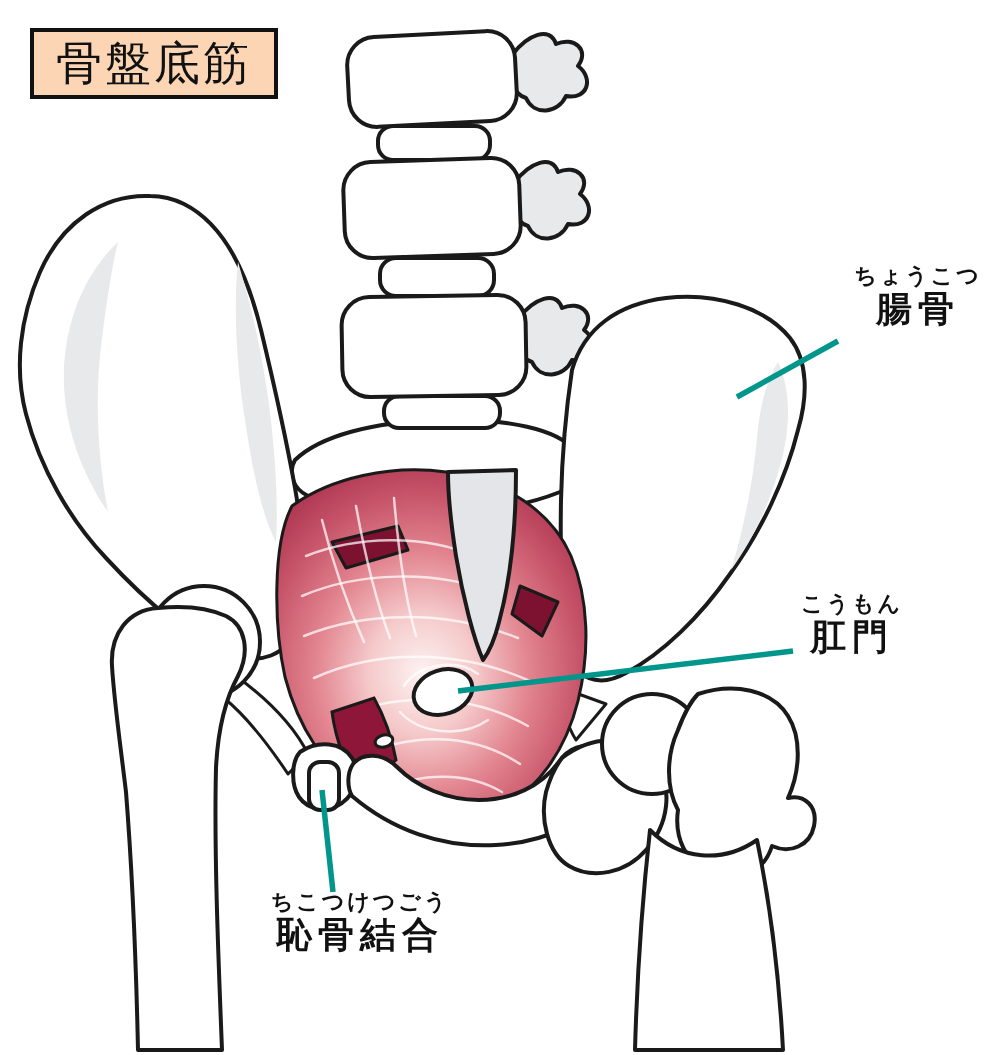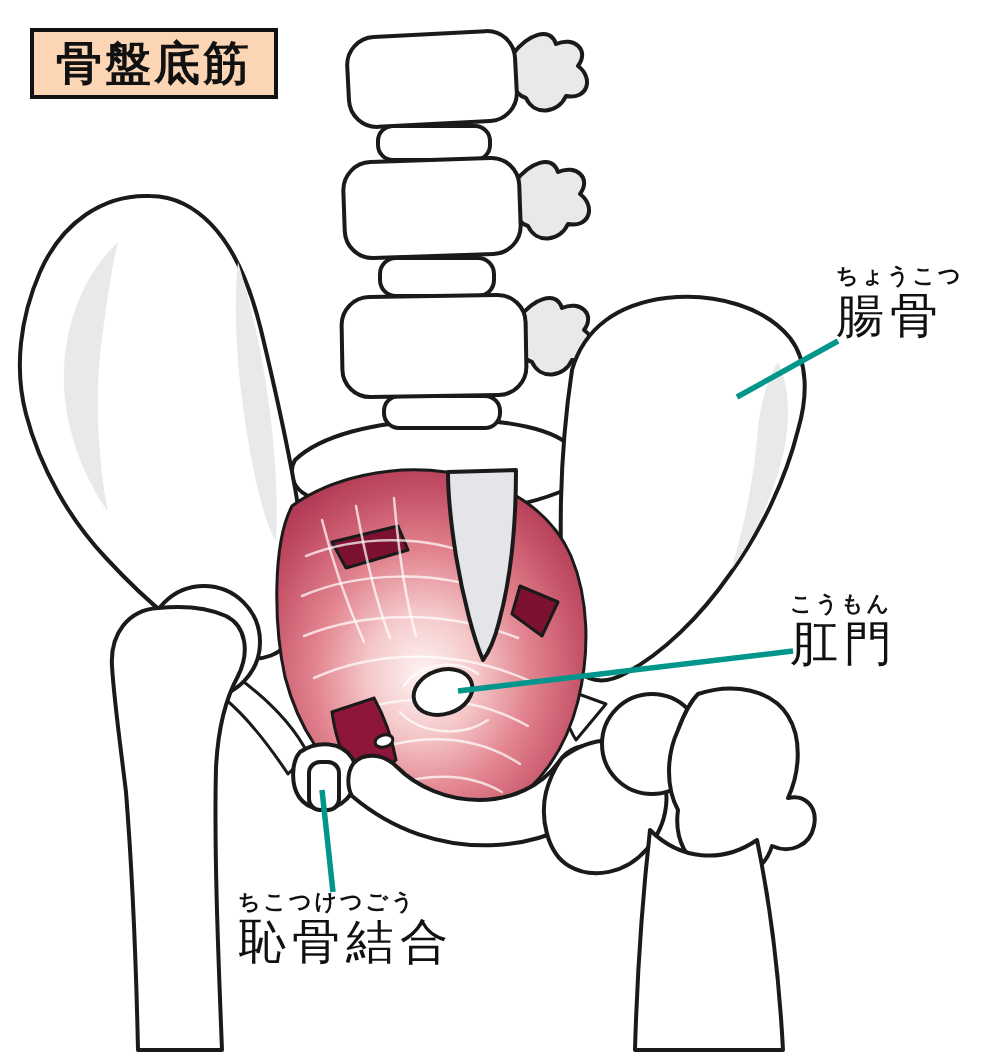--- a/index.html
+++ b/index.html
@@ -3,26 +3,26 @@
 <meta charset="utf-8">
 <style>
   html,body{margin:0;padding:0;background:#fff;}
   body{font-family:"DejaVu Sans",sans-serif;}
   .stage{position:relative;width:1000px;height:1055px;background:#fff;overflow:hidden;}
   .stage svg{position:absolute;left:0;top:0;}
   .title-box{
     position:absolute;left:30px;top:28px;
     background:#fcd6b4;border:4px solid #111;
     padding:4px 22px;
-    font-size:46px;font-weight:700;color:#111;
+    font-size:46px;font-weight:400;color:#111;
     letter-spacing:3px;line-height:1.2;
   }
-  .anno{position:absolute;color:#111;}
+  .anno{position:absolute;text-align:center;color:#111;}
   .anno .furi{display:block;font-size:22px;font-weight:700;letter-spacing:3px;line-height:1.1;}
-  .anno .main{display:block;font-size:48px;font-weight:400;letter-spacing:6px;line-height:1.15;}
+  .anno .main{display:block;font-size:36px;font-weight:700;letter-spacing:6px;line-height:1.15;}
   .anno-ilium{left:836px;top:264px;width:164px;}
   .anno-anus{left:790px;top:592px;width:124px;}
   .anno-pubic{left:238px;top:890px;width:244px;}
   .bone{fill:#ffffff;stroke:#1a1a1a;stroke-width:4;stroke-linejoin:round;stroke-linecap:round;}
   .bone-thin{fill:#ffffff;stroke:#1a1a1a;stroke-width:3;stroke-linejoin:round;}
   .shade{fill:#e8e9eb;stroke:none;}
   .process{fill:#e8e9eb;stroke:#1a1a1a;stroke-width:4;stroke-linejoin:round;}
   .slit{fill:#7c1230;stroke:#1a1a1a;stroke-width:3;stroke-linejoin:round;}
   .stria{fill:none;stroke:#ffffff;stroke-width:2.5;opacity:.72;stroke-linecap:round;}
   .leader{stroke-width:5.5;}

